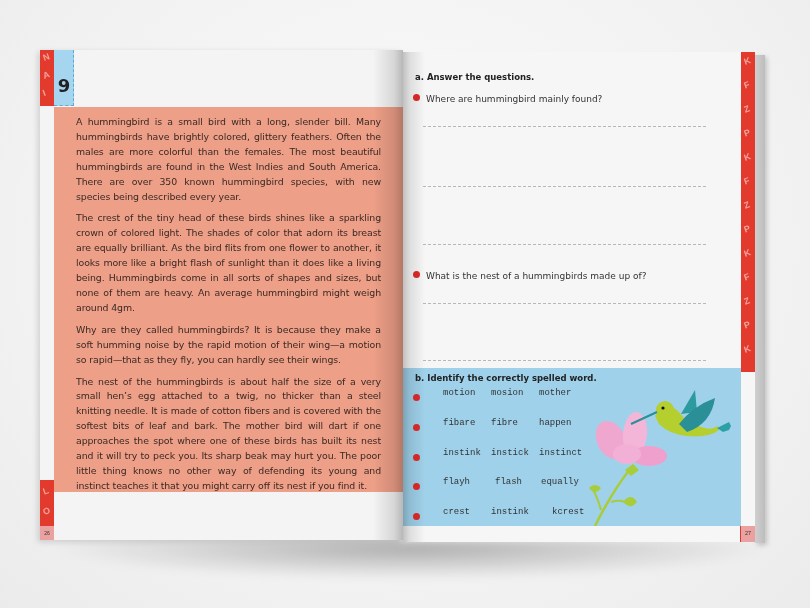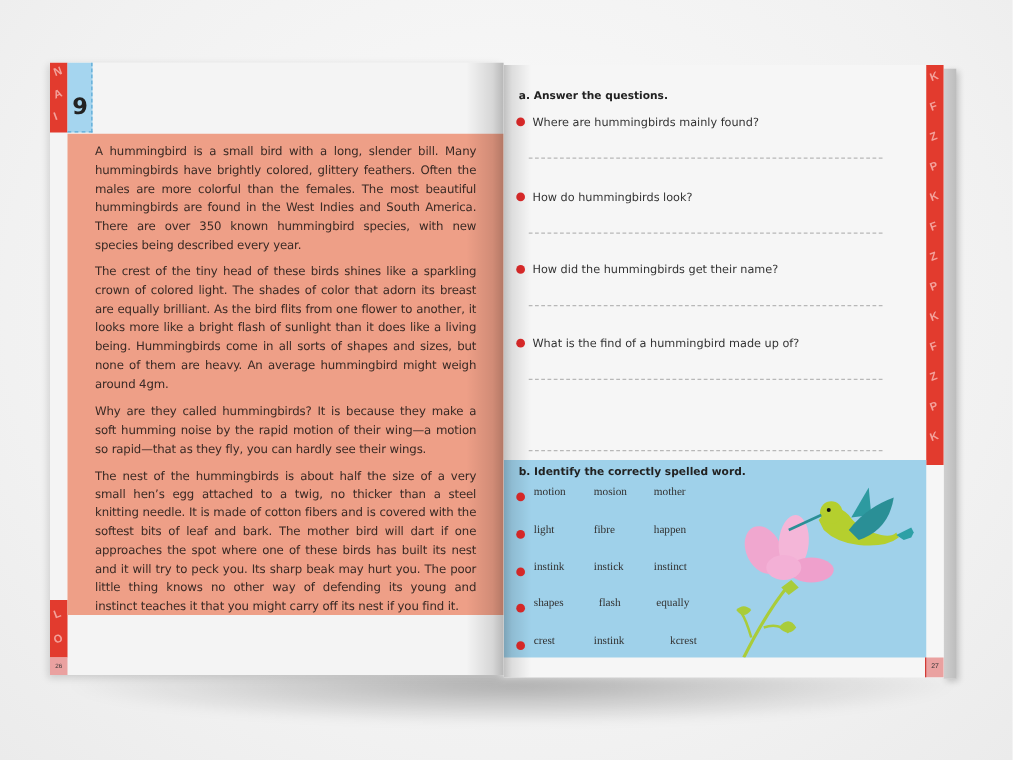--- a/index.html
+++ b/index.html
@@ -117,21 +117,22 @@
     background: #9fd1ea;
   }
   .section-b-label {
     position: absolute; left: 12px; top: 5px;
     font-size: 8.5px; font-weight: bold; color: #222;
     font-family: "DejaVu Sans", sans-serif;
   }
   .word-row { position: absolute; left: 10px; height: 14px; }
   .word {
     position: absolute; top: 0; font-size: 9px; color: #333;
-    font-family: Liberation Serif, serif;
+    font-family: Liberation Mono, monospace;
+    margin-left: 16px;
   }
   .right-pnum {
     position: absolute; left: 337px; top: 474px; width: 15px; height: 16px;
     background: #eaa1a0; font-size: 5.5px; color: #333; text-align: center; line-height: 14px;
     border-left: 1px solid #d13b36;
     font-family: "Liberation Sans", sans-serif;
   }
   .illus { position: absolute; left: 180px; top: 330px; }
 </style>
 </head>
@@ -182,65 +183,59 @@
     <span class="strip-letter" style="top:196px">K</span>
     <span class="strip-letter" style="top:220px">F</span>
     <span class="strip-letter" style="top:244px">Z</span>
     <span class="strip-letter" style="top:268px">P</span>
     <span class="strip-letter" style="top:292px">K</span>
   </div>
 
   <div class="section-a-label">a. Answer the questions.</div>
 
   <div class="question" style="top:36px">
-    <span class="q-bullet"></span><span class="q-text">Where are hummingbirds mainly found?</span>
+    <span class="q-bullet"></span><span class="q-text">Where are hummingbird mainly found?</span>
   </div>
   <div class="q-line" style="top:74px"></div>
 
-  <div class="question" style="top:96px">
-    <span class="q-bullet"></span><span class="q-text">How do hummingbirds look?</span>
-  </div>
   <div class="q-line" style="top:134px"></div>
 
-  <div class="question" style="top:154px">
-    <span class="q-bullet"></span><span class="q-text">How did the hummingbirds get their name?</span>
-  </div>
   <div class="q-line" style="top:192px"></div>
 
   <div class="question" style="top:213px">
-    <span class="q-bullet"></span><span class="q-text">What is the find of a hummingbird made up of?</span>
+    <span class="q-bullet"></span><span class="q-text">What is the nest of a hummingbirds made up of?</span>
   </div>
   <div class="q-line" style="top:251px"></div>
 
   <div class="q-line" style="top:308px"></div>
 
   <div class="section-b">
     <div class="section-b-label">b. Identify the correctly spelled word.</div>
 
     <div class="word-row" style="top:20px">
       <span class="w-bullet"></span>
       <span class="word" style="left:14px">motion</span>
       <span class="word" style="left:62px">mosion</span>
       <span class="word" style="left:110px">mother</span>
     </div>
     <div class="word-row" style="top:50px">
       <span class="w-bullet"></span>
-      <span class="word" style="left:14px">light</span>
+      <span class="word" style="left:14px">fibare</span>
       <span class="word" style="left:62px">fibre</span>
       <span class="word" style="left:110px">happen</span>
     </div>
     <div class="word-row" style="top:80px">
       <span class="w-bullet"></span>
       <span class="word" style="left:14px">instink</span>
       <span class="word" style="left:62px">instick</span>
       <span class="word" style="left:110px">instinct</span>
     </div>
     <div class="word-row" style="top:109px">
       <span class="w-bullet"></span>
-      <span class="word" style="left:14px">shapes</span>
+      <span class="word" style="left:14px">flayh</span>
       <span class="word" style="left:66px">flash</span>
       <span class="word" style="left:112px">equally</span>
     </div>
     <div class="word-row" style="top:139px">
       <span class="w-bullet"></span>
       <span class="word" style="left:14px">crest</span>
       <span class="word" style="left:62px">instink</span>
       <span class="word" style="left:123px">kcrest</span>
     </div>
 

